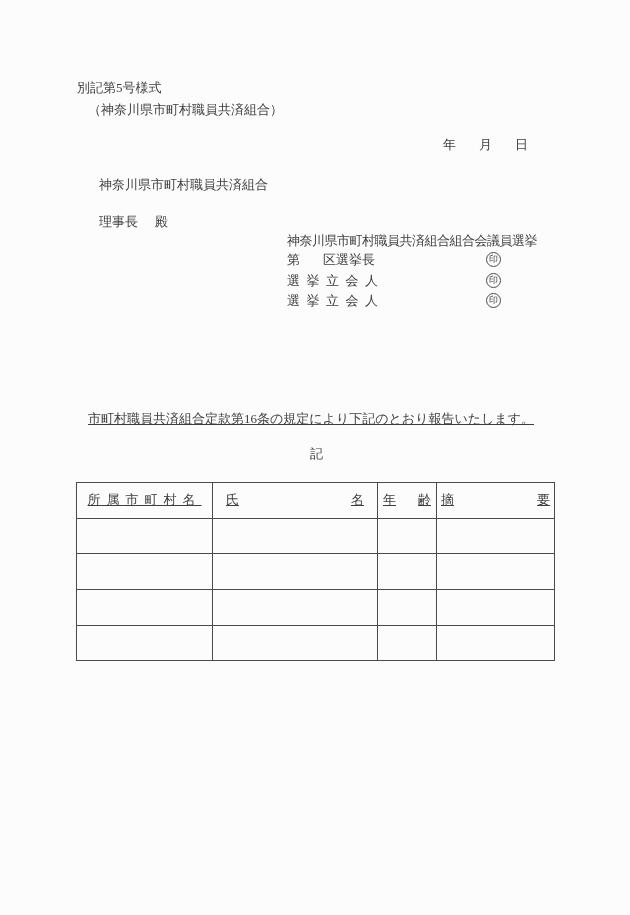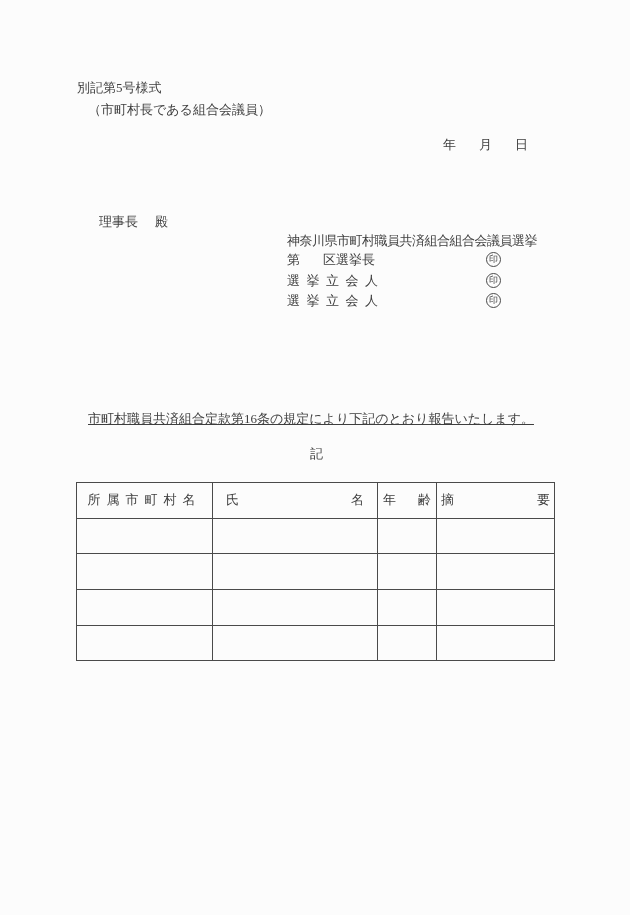--- a/index.html
+++ b/index.html
@@ -42,47 +42,48 @@
   .sp19{display:inline-block;width:19px;}
 
   #record-marker{left:310px;top:446px;}
 
   #winners-table{
     position:absolute;left:76px;top:482px;width:478px;
     border-collapse:collapse;table-layout:fixed;
   }
   #winners-table td,#winners-table th{
     border:1px solid #4a4a4a;height:34.7px;padding:0;
-    font-weight:normal;font-size:13px;color:#3e3e3e;vertical-align:middle;
+    font-weight:normal;font-size:13px;color:#3e3e3e;vertical-align:middle;text-decoration:underline;
   }
   .col-muni{width:136px;}
   .col-name{width:165px;}
   .col-age{width:59px;}
   .col-rem{width:118px;}
   .th-center{text-align:center;letter-spacing:6px;}
   .th-split{display:flex;justify-content:space-between;align-items:center;}
   .pad-name{padding:0 13px;}
   .pad-age{padding:0 5px;}
   .pad-rem{padding:0 4px;}
 </style>
 </head>
 <body>
 
 <div class="page">
 
   <div class="abs" id="form-number">別記第5号様式</div>
 
-  <div class="abs" id="form-target">（市町村長である組合会議員）</div>
+  <div class="abs" id="form-target">（神奈川県市町村職員共済組合）</div>
 
   <div class="abs" id="date-line">
     <span>年</span>
     <span>月</span>
     <span>日</span>
   </div>
 
+  <div class="abs" id="addressee-org">神奈川県市町村職員共済組合</div>
 
   <div class="abs" id="addressee-title">
     <span>理事長</span>
     <span>殿</span>
   </div>
 
   <div class="abs" id="officials-heading">神奈川県市町村職員共済組合組合会議員選挙</div>
 
   <div class="abs officials-row" id="chief-row">
     <span>

